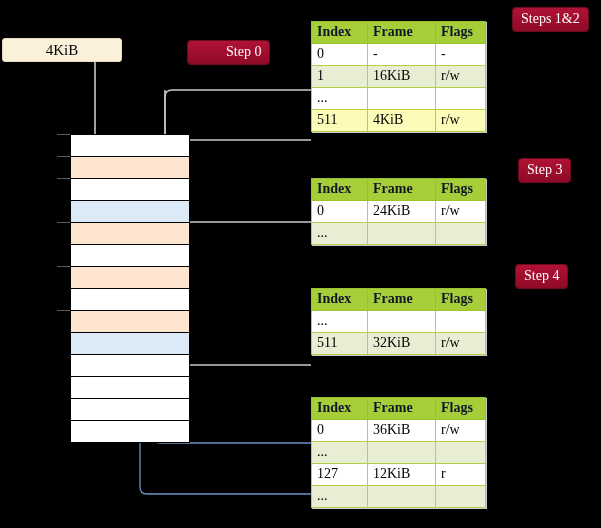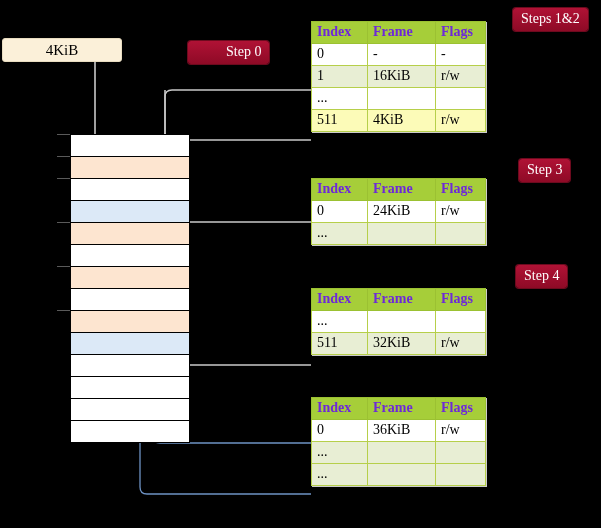--- a/index.html
+++ b/index.html
@@ -106,21 +106,21 @@
     border: 1px solid #b6cf4a;
     padding: 2px 5px 3px 5px;
     text-align: left;
     height: 19px;
     box-sizing: border-box;
     vertical-align: middle;
     white-space: nowrap;
   }
   .ptable th {
     background: #a6ce39;
-    color: #6d28d9;
+    color: #0f172a;
     font-weight: bold;
     border-color: #9bc132;
   }
   .ptable tr.alt td { background: #e8eed4; }
   .ptable tr.hl td  { background: #fcfbb8; }
   .col-index { width: 56px; }
   .col-frame { width: 68px; }
   .col-flags { width: 50px; }
 
   
@@ -309,20 +309,25 @@
       <tr>
         <td>0</td>
         <td>36KiB</td>
         <td>r/w</td>
       </tr>
       <tr class="alt">
         <td>...</td>
         <td></td>
         <td></td>
       </tr>
+      <tr>
+        <td>127</td>
+        <td>12KiB</td>
+        <td>r</td>
+      </tr>
       <tr class="alt">
         <td>...</td>
         <td></td>
         <td></td>
       </tr>
     </tbody>
   </table>
 
 </div>
 

